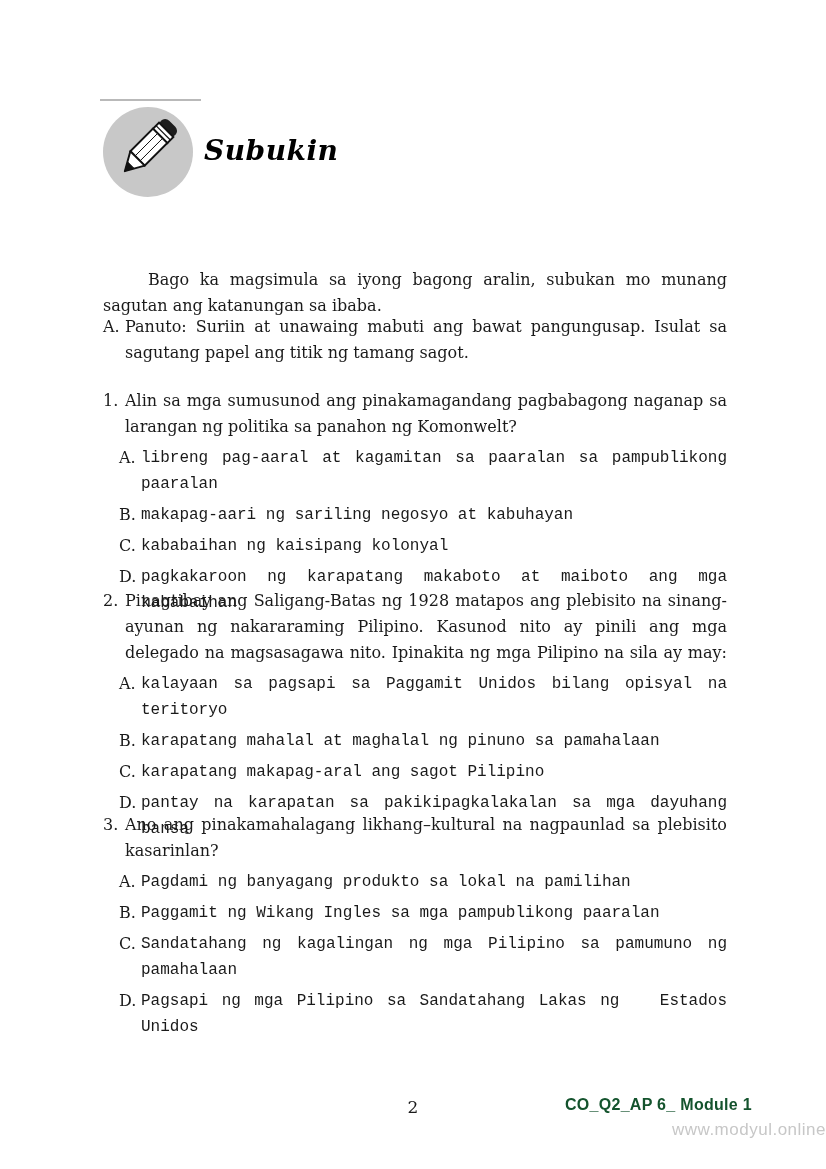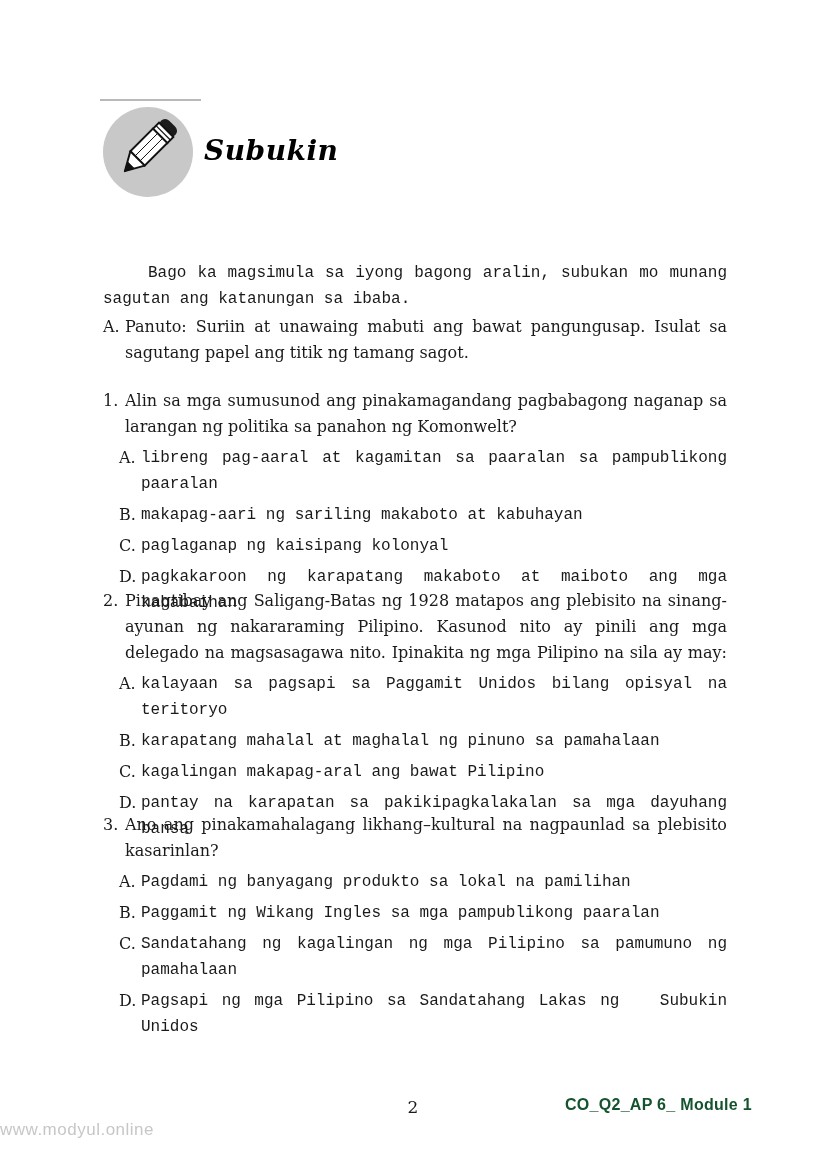--- a/index.html
+++ b/index.html
@@ -18,21 +18,21 @@
     border-radius:50%;background:#c8c8c8;
     display:flex;align-items:center;justify-content:center;
   }
   .title{
     position:absolute;left:204px;top:134px;
     font-size:28px;line-height:34px;
     font-weight:bold;font-style:italic;color:#000;
     letter-spacing:0.5px;
   }
   .para{position:absolute;left:103px;width:624px;text-align:justify;}
-  .intro{top:244px;text-indent:45px;font-family:Liberation Mono, monospace;}
+  .intro{top:251px;text-indent:45px;}
   .sec-a{top:314px;}
   .q1{top:388px;}
   .q2{top:588px;}
   .q3{top:812px;}
   .flexrow{display:flex;}
   .num{flex:0 0 22px;}
   .qtext{flex:1 1 auto;text-align:justify;}
   .just-last{text-align-last:justify;}
   .opts{margin-top:4px;}
   .opt{display:flex;margin:5px 0 0 16px;}
@@ -43,21 +43,21 @@
     text-align:center;font-size:17px;
   }
   .footer-module-code{
     position:absolute;right:74px;top:1094px;
     font-family:"Liberation Sans", sans-serif;
     font-weight:bold;font-size:16px;line-height:22px;color:#14532d;
     letter-spacing:0.3px;
   }
   .footer-watermark{
     position:absolute;left:0;top:1120px;width:826px;
-    text-align:left;
+    text-align:right;
     font-family:"Liberation Sans", sans-serif;
     font-size:17px;line-height:20px;color:#c7c7c7;
     letter-spacing:0.5px;
   }
 </style>
 </head>
 <body>
 
 <div class="page">
 
@@ -94,25 +94,25 @@
       <span class="num">1.</span>
       <span class="qtext">Alin sa mga sumusunod ang pinakamagandang pagbabagong naganap sa larangan ng politika sa panahon ng Komonwelt?</span>
     </div>
     <div class="opts">
       <div class="opt">
         <span class="opt-letter">A.</span>
         <span class="opt-text">libreng pag-aaral at kagamitan sa paaralan sa pampublikong paaralan</span>
       </div>
       <div class="opt">
         <span class="opt-letter">B.</span>
-        <span class="opt-text">makapag-aari ng sariling makaboto at kabuhayan</span>
+        <span class="opt-text">makapag-aari ng sariling negosyo at kabuhayan</span>
       </div>
       <div class="opt">
         <span class="opt-letter">C.</span>
-        <span class="opt-text">paglaganap ng kaisipang kolonyal</span>
+        <span class="opt-text">kababaihan ng kaisipang kolonyal</span>
       </div>
       <div class="opt">
         <span class="opt-letter">D.</span>
         <span class="opt-text">pagkakaroon ng karapatang makaboto at maiboto ang mga kababaihan</span>
       </div>
     </div>
   </div>
 
   <div class="para q2">
     <div class="flexrow">
@@ -123,21 +123,21 @@
       <div class="opt">
         <span class="opt-letter">A.</span>
         <span class="opt-text">kalayaan sa pagsapi sa Paggamit Unidos bilang opisyal na teritoryo</span>
       </div>
       <div class="opt">
         <span class="opt-letter">B.</span>
         <span class="opt-text">karapatang mahalal at maghalal ng pinuno sa pamahalaan</span>
       </div>
       <div class="opt">
         <span class="opt-letter">C.</span>
-        <span class="opt-text">kagalingan makapag-aral ang bawat Pilipino</span>
+        <span class="opt-text">karapatang makapag-aral ang sagot Pilipino</span>
       </div>
       <div class="opt">
         <span class="opt-letter">D.</span>
         <span class="opt-text">pantay na karapatan sa pakikipagkalakalan sa mga dayuhang bansa</span>
       </div>
     </div>
   </div>
 
   <div class="para q3">
     <div class="flexrow">
@@ -153,21 +153,21 @@
         <span class="opt-letter">B.</span>
         <span class="opt-text">Paggamit ng Wikang Ingles sa mga pampublikong paaralan</span>
       </div>
       <div class="opt">
         <span class="opt-letter">C.</span>
         <span class="opt-text just-last">Sandatahang ng kagalingan ng mga Pilipino sa pamumuno ng
 pamahalaan</span>
       </div>
       <div class="opt">
         <span class="opt-letter">D.</span>
-        <span class="opt-text">Pagsapi ng mga Pilipino sa Sandatahang Lakas ng   Subukin Unidos</span>
+        <span class="opt-text">Pagsapi ng mga Pilipino sa Sandatahang Lakas ng   Estados Unidos</span>
       </div>
     </div>
   </div>
 
   <div class="footer-page-number">2</div>
   <div class="footer-module-code">CO_Q2_AP 6_ Module 1</div>
   <div class="footer-watermark">www.modyul.online</div>
 
 </div>
 

